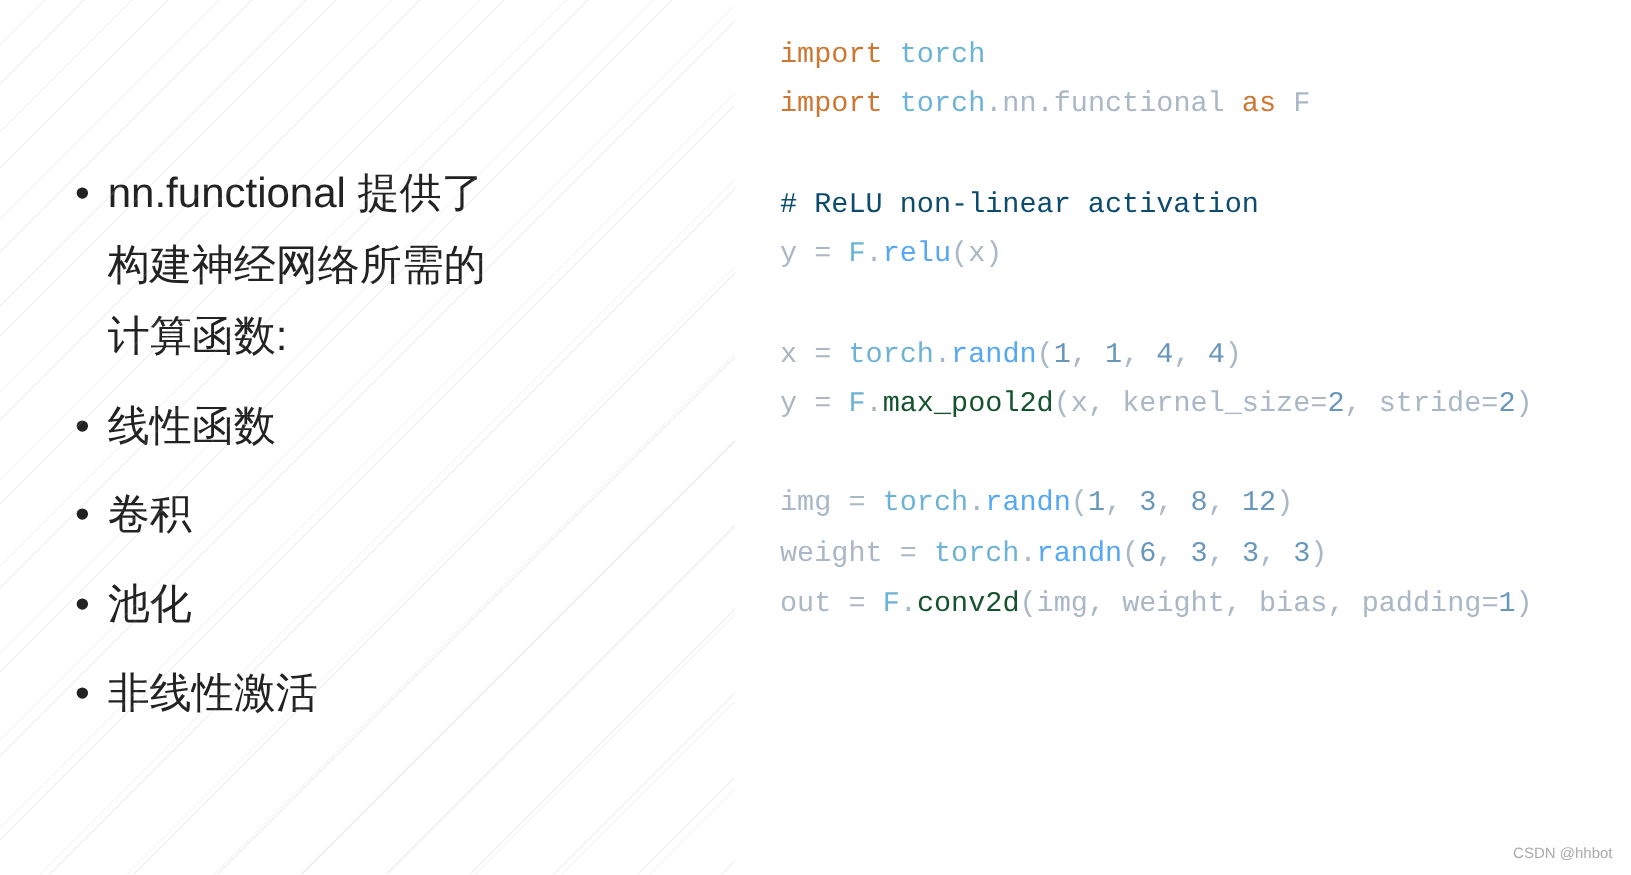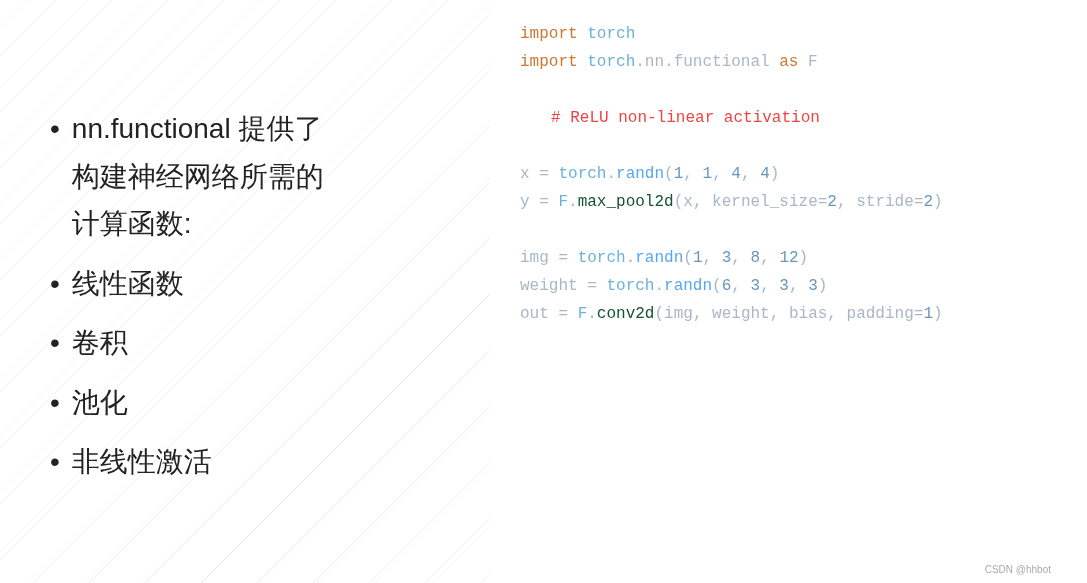--- a/index.html
+++ b/index.html
@@ -78,47 +78,47 @@
       padding: 20px 20px 20px 30px;
       font-family: 'Courier New', 'Consolas', monospace;
       font-size: 16px;
       line-height: 1.7;
       overflow: hidden;
     }
 
     .code-line {
       display: block;
       white-space: pre;
-      font-size: 16px;
+      font-size: 19px;
       line-height: 1.75;
       color: #333333;
     }
 
     .code-line.blank {
       height: 1.75em;
     }
 
     
     .t-import { color: #cc7832; font-weight: normal; }
     .t-torch { color: #6db3d6; }
     .t-nn { color: #a9b7c6; margin-top: 48px; }
     .t-F { color: #a9b7c6; }
-    .t-comment { color: #ef4444; margin-left: 31px; }
+    .t-comment { color: #0c4a6e; }
     .t-varname { color: #a9b7c6; }
     .t-equals { color: #a9b7c6; }
     .t-randn { color: #56a8f5; }
     .t-relu { color: #56a8f5; }
     .t-number { color: #6897bb; }
     .t-Ffn { color: #6db3d6; }
     .t-pool { color: #14532d; }
 
     .watermark-text {
       position: absolute;
       bottom: 8px;
-      right: 36px;
+      right: 12px;
       font-size: 10px;
       color: #aaaaaa;
       font-family: sans-serif;
     }
 
     
     .watermark-lines {
       position: absolute;
       top: 0; left: 0; right: 0; bottom: 0;
       pointer-events: none;
@@ -173,20 +173,21 @@
 
     <span class="code-line"><span class="t-import">import</span> <span class="t-torch">torch</span></span>
 
     <span class="code-line"><span class="t-import">import</span> <span class="t-torch">torch</span><span class="t-nn">.nn.functional</span> <span class="t-import">as</span> <span class="t-F">F</span></span>
 
     <span class="code-line blank"> </span>
 
     <span class="code-line"><span class="t-comment"># ReLU non-linear activation</span></span>
 
 
+    <span class="code-line"><span class="t-varname">y</span> <span class="t-equals">=</span> <span class="t-Ffn">F</span><span class="t-equals">.</span><span class="t-relu">relu</span><span class="t-equals">(</span><span class="t-varname">x</span><span class="t-equals">)</span></span>
 
     <span class="code-line blank"> </span>
 
 
     <span class="code-line"><span class="t-varname">x</span> <span class="t-equals">=</span> <span class="t-torch">torch</span><span class="t-equals">.</span><span class="t-randn">randn</span><span class="t-equals">(</span><span class="t-number">1</span><span class="t-equals">,</span> <span class="t-number">1</span><span class="t-equals">,</span> <span class="t-number">4</span><span class="t-equals">,</span> <span class="t-number">4</span><span class="t-equals">)</span></span>
 
     <span class="code-line"><span class="t-varname">y</span> <span class="t-equals">=</span> <span class="t-Ffn">F</span><span class="t-equals">.</span><span class="t-pool">max_pool2d</span><span class="t-equals">(</span><span class="t-varname">x</span><span class="t-equals">,</span> <span class="t-varname">kernel_size</span><span class="t-equals">=</span><span class="t-number">2</span><span class="t-equals">,</span> <span class="t-varname">stride</span><span class="t-equals">=</span><span class="t-number">2</span><span class="t-equals">)</span></span>
 
     <span class="code-line blank"> </span>
 

